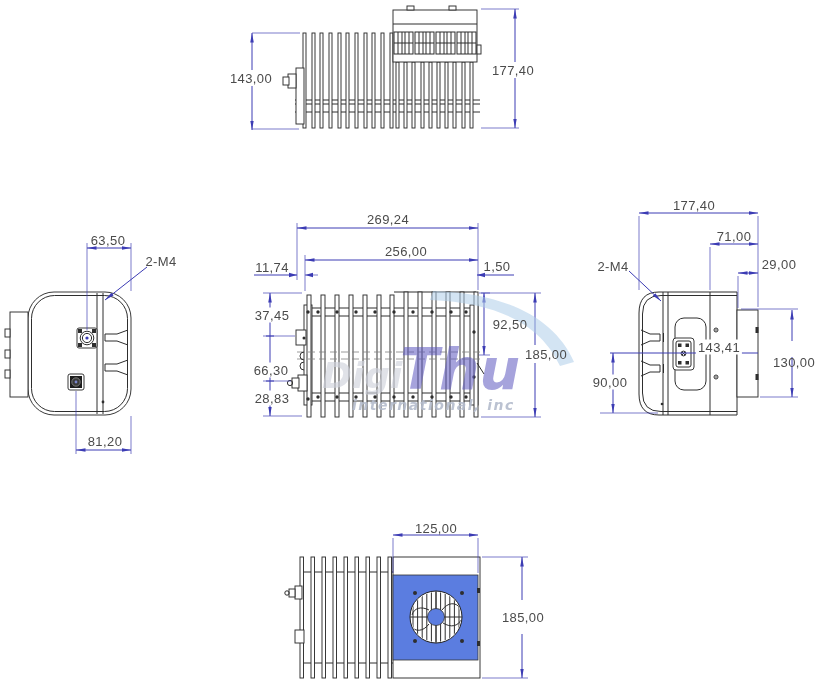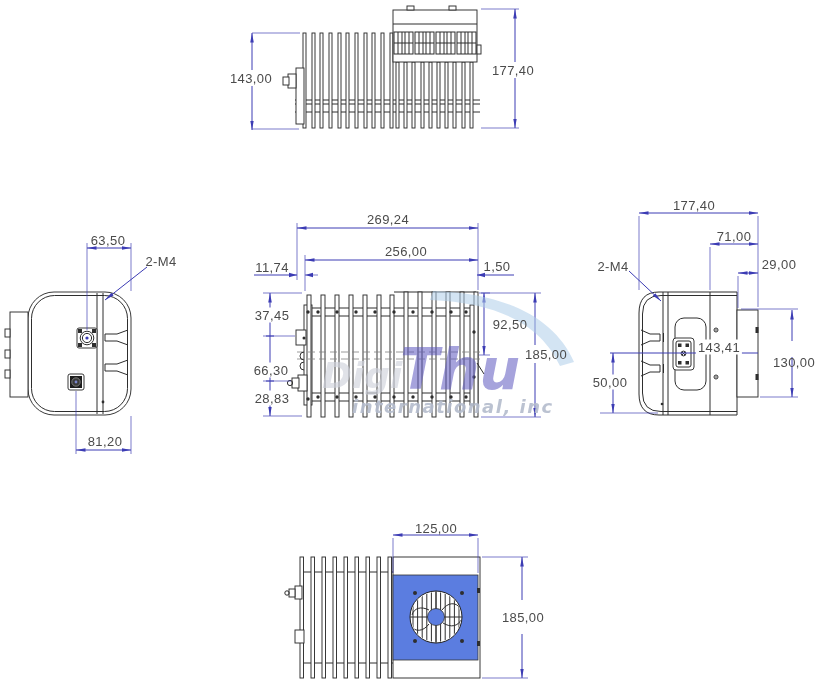--- a/index.html
+++ b/index.html
@@ -22,21 +22,21 @@
   .swoosh{fill:var(--watermark-swoosh);opacity:.55;stroke:none;}
   
   .dim{position:absolute;transform:translate(-50%,-50%);font-size:13px;letter-spacing:.4px;
        color:var(--dim-text);white-space:nowrap;z-index:3;}
   .dim.bg{background:#fff;padding:0 2px;}
   
   .wm{position:absolute;z-index:2;font-family:"DejaVu Sans",sans-serif;font-style:italic;
       font-weight:bold;line-height:1;pointer-events:none;}
   .wm-digi{left:322px;top:358px;font-size:36px;color:var(--watermark-first);opacity:.65;}
   .wm-sat{left:400px;top:341px;font-size:57px;color:var(--watermark-second);opacity:.55;}
-  .wm-tag{left:352px;top:398px;font-size:18px;letter-spacing:1.5px;color:var(--watermark-tagline);opacity:.9;}
+  .wm-tag{left:352px;top:398px;font-size:14px;letter-spacing:1.5px;color:var(--watermark-tagline);opacity:.9;}
 </style>
 </head>
 <body>
 
 <div class="canvas">
 
 <svg width="824" height="692" viewBox="0 0 824 692">
   <defs>
     <marker id="ar" markerUnits="userSpaceOnUse" markerWidth="10" markerHeight="6" refX="9.5" refY="3" orient="auto-start-reverse">
       <path class="mk" d="M0,1.2 L9.5,3 L0,4.8 Z"></path>
@@ -354,18 +354,18 @@
 <span class="dim bg" style="left:272px;top:398px">28,83</span>
 <span class="dim" style="left:510px;top:324px">92,50</span>
 <span class="dim" style="left:546px;top:354px">185,00</span>
 
 <span class="dim" style="left:694px;top:205px">177,40</span>
 <span class="dim" style="left:734px;top:236px">71,00</span>
 <span class="dim" style="left:779px;top:264px">29,00</span>
 <span class="dim" style="left:613px;top:266px">2-M4</span>
 <span class="dim bg" style="left:719px;top:347px">143,41</span>
 <span class="dim" style="left:794px;top:362px">130,00</span>
-<span class="dim bg" style="left:610px;top:382px">50,00</span>
+<span class="dim bg" style="left:610px;top:382px">90,00</span>
 
 <span class="dim" style="left:436px;top:528px">125,00</span>
 <span class="dim" style="left:523px;top:617px">185,00</span>
 
 </div>
 
 </body></html>

